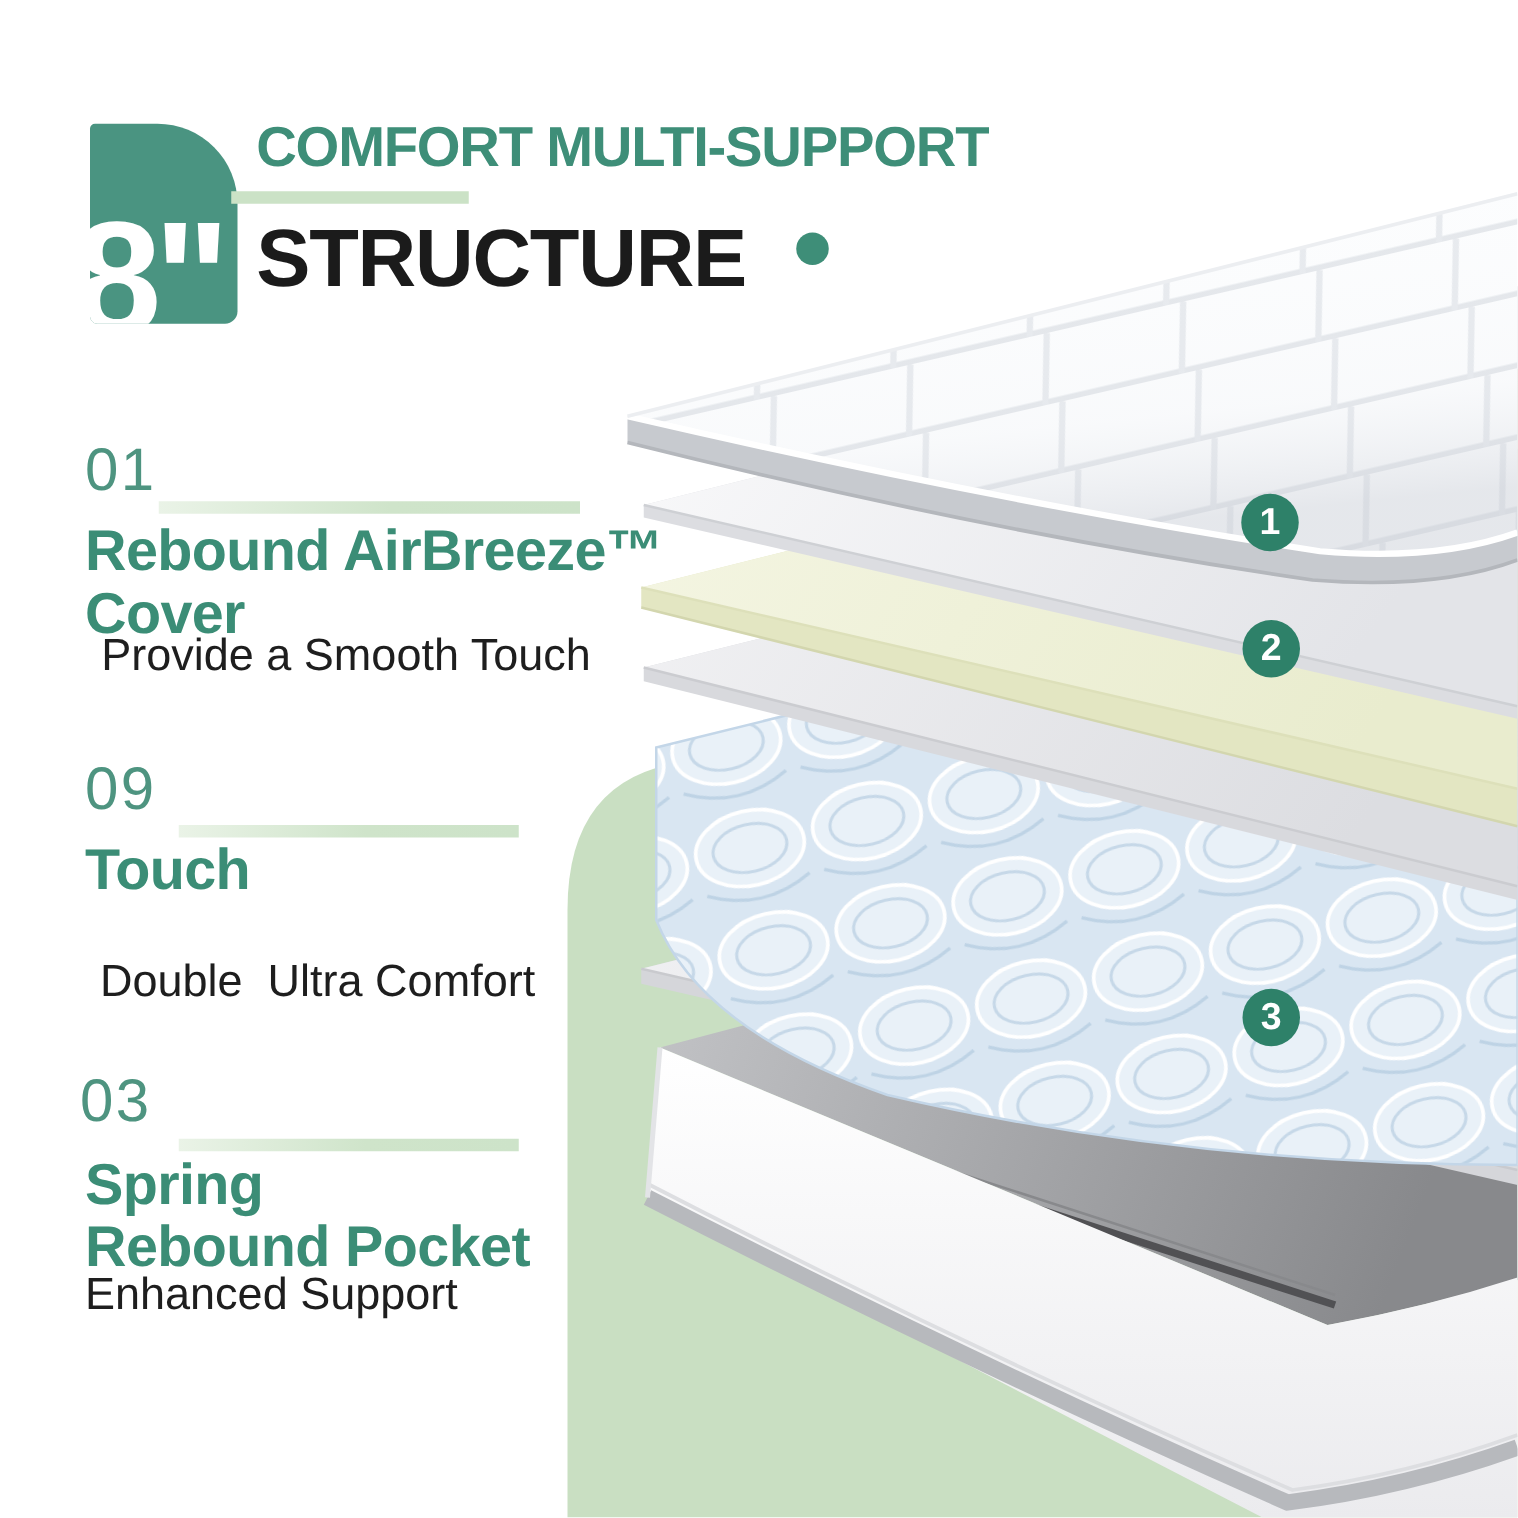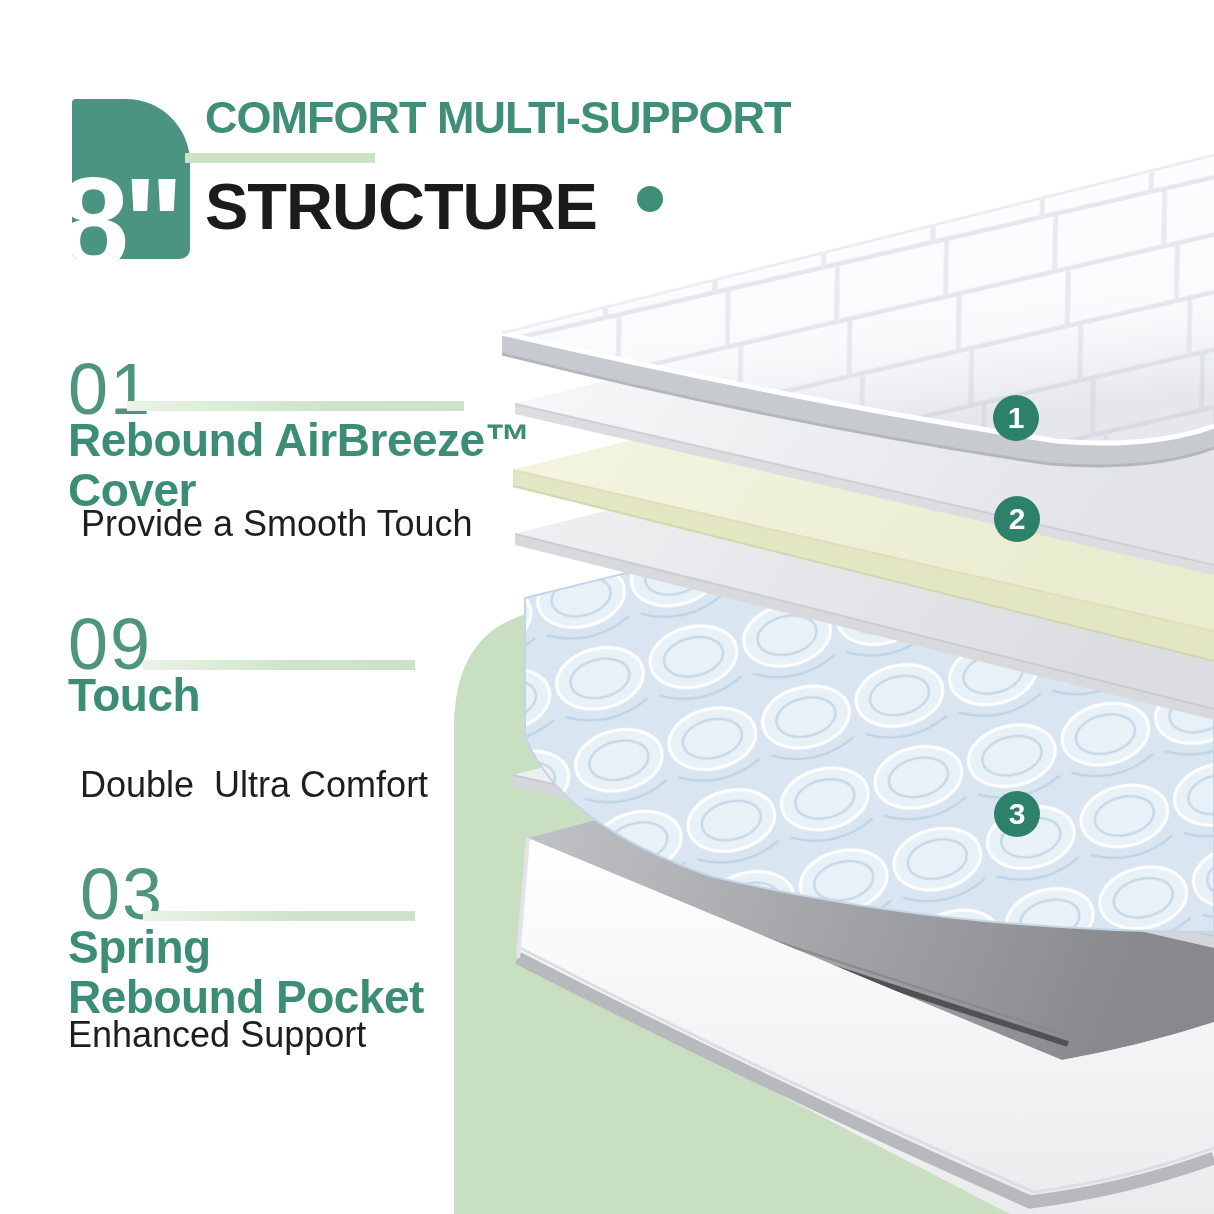--- a/index.html
+++ b/index.html
@@ -30,21 +30,21 @@
   .title2{
     left:205px;top:174px;font-size:65px;font-weight:bold;color:#1b1b1b;
     letter-spacing:-1px;line-height:1;white-space:nowrap;
   }
   .title-dot{
     left:637px;top:186px;width:26px;height:26px;border-radius:50%;background:#3e8e78;
   }
 
   
   .feature-number{
-    font-size:72px;font-weight:300;color:#4e9480;line-height:1;letter-spacing:2px;
+    font-size:48px;font-weight:300;color:#4e9480;line-height:1;letter-spacing:2px;
     white-space:nowrap;
   }
   .feature-bar{
     height:10px;background:linear-gradient(to right,#eaf3e7,#cfe4ca 55%,#cde3c9);
   }
   .feature-title{
     font-size:46px;font-weight:bold;color:#3b8d76;line-height:50px;letter-spacing:-0.5px;
     white-space:nowrap;
   }
   .feature-sub{
@@ -171,21 +171,21 @@
 </div>
 <div class="abs feature-sub" style="left:68px;top:504px;margin-left:13px;">Provide a Smooth Touch</div>
 
 <div class="abs feature-number" style="left:68px;top:608px;">09</div>
 <div class="abs feature-bar" style="left:143px;top:660px;width:272px;"></div>
 <div class="abs feature-title" style="left:68px;top:670px;">
   <div>Touch</div>
 </div>
 <div class="abs feature-sub" style="left:80px;top:765px;">Double  Ultra Comfort</div>
 
-<div class="abs feature-number" style="left:80px;top:858px;text-align:right;">03</div>
+<div class="abs feature-number" style="left:64px;top:858px;text-align:right;">03</div>
 <div class="abs feature-bar" style="left:143px;top:911px;width:272px;"></div>
 <div class="abs feature-title" style="left:68px;top:922px;">
   <div>Spring</div>
   <div>Rebound Pocket</div>
 </div>
 <div class="abs feature-sub" style="left:68px;top:1015px;">Enhanced Support</div>
 
 <div class="abs marker" style="left:993px;top:395px;">1</div>
 <div class="abs marker" style="left:994px;top:496px;">2</div>
 <div class="abs marker" style="left:994px;top:791px;">3</div>

